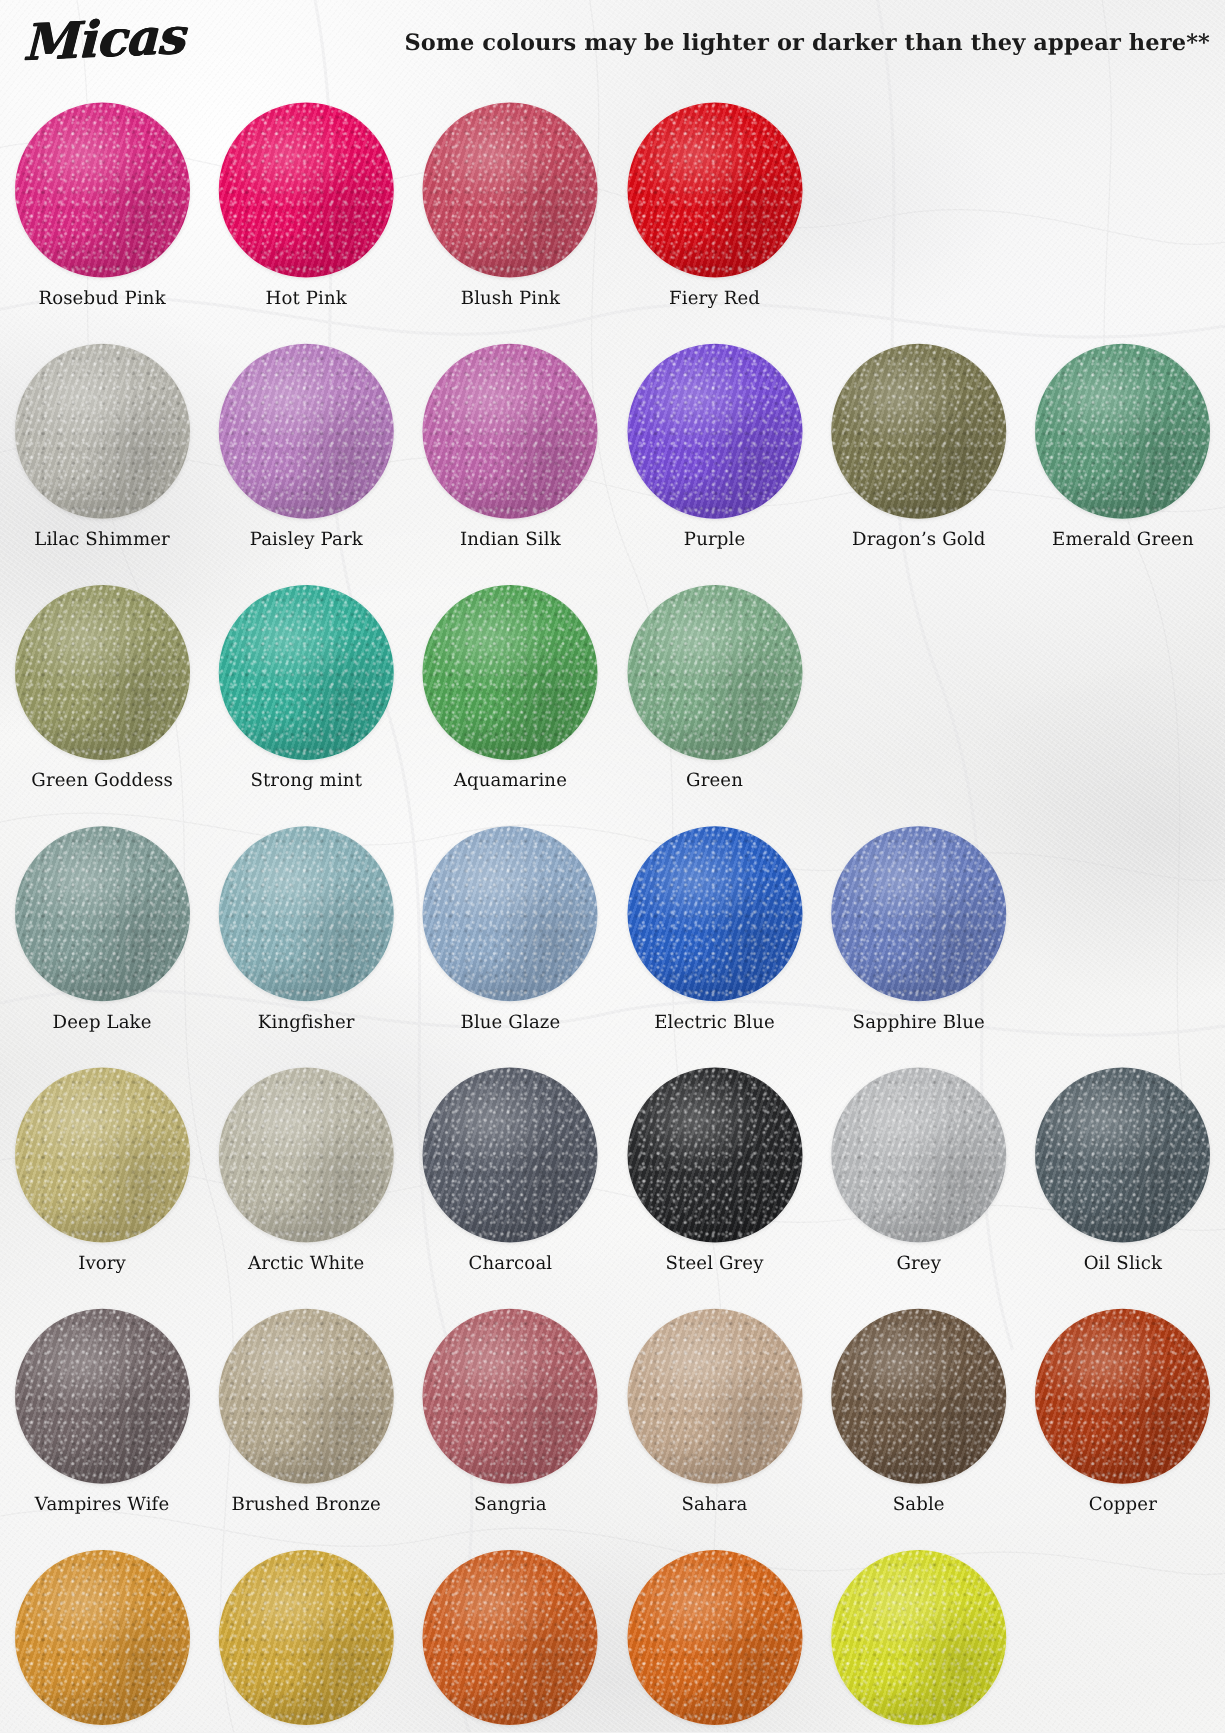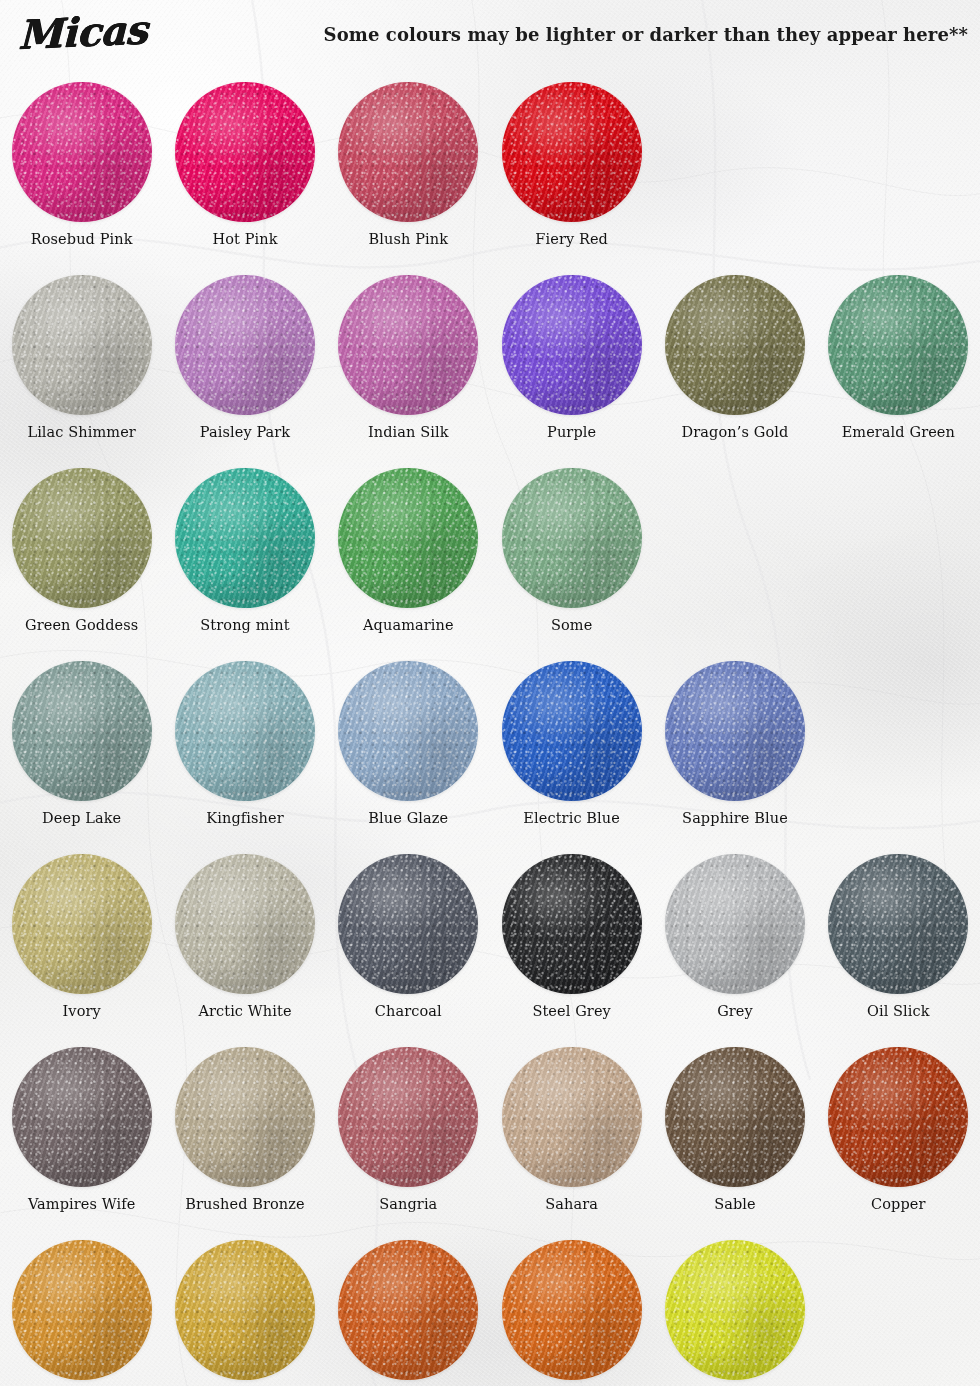--- a/index.html
+++ b/index.html
@@ -306,21 +306,21 @@
         <div class="cell">
           <div class="swatch-wrap">
             <div class="swatch" style="background: radial-gradient(circle at 36% 30%, rgb(83, 167, 87) 0%, rgb(83, 167, 87) 42%, rgb(69, 143, 73) 100%);"></div>
           </div>
           <div class="label">Aquamarine</div>
         </div>
         <div class="cell">
           <div class="swatch-wrap">
             <div class="swatch" style="background: radial-gradient(circle at 36% 30%, rgb(127, 174, 138) 0%, rgb(127, 174, 138) 42%, rgb(107, 152, 118) 100%);"></div>
           </div>
-          <div class="label">Some</div>
+          <div class="label">Green</div>
         </div>
       </div>
       <div class="row">
         <div class="cell">
           <div class="swatch-wrap">
             <div class="swatch" style="background: radial-gradient(circle at 36% 30%, rgb(132, 160, 155) 0%, rgb(132, 160, 155) 42%, rgb(110, 138, 133) 100%);"></div>
           </div>
           <div class="label">Deep Lake</div>
         </div>
         <div class="cell">

